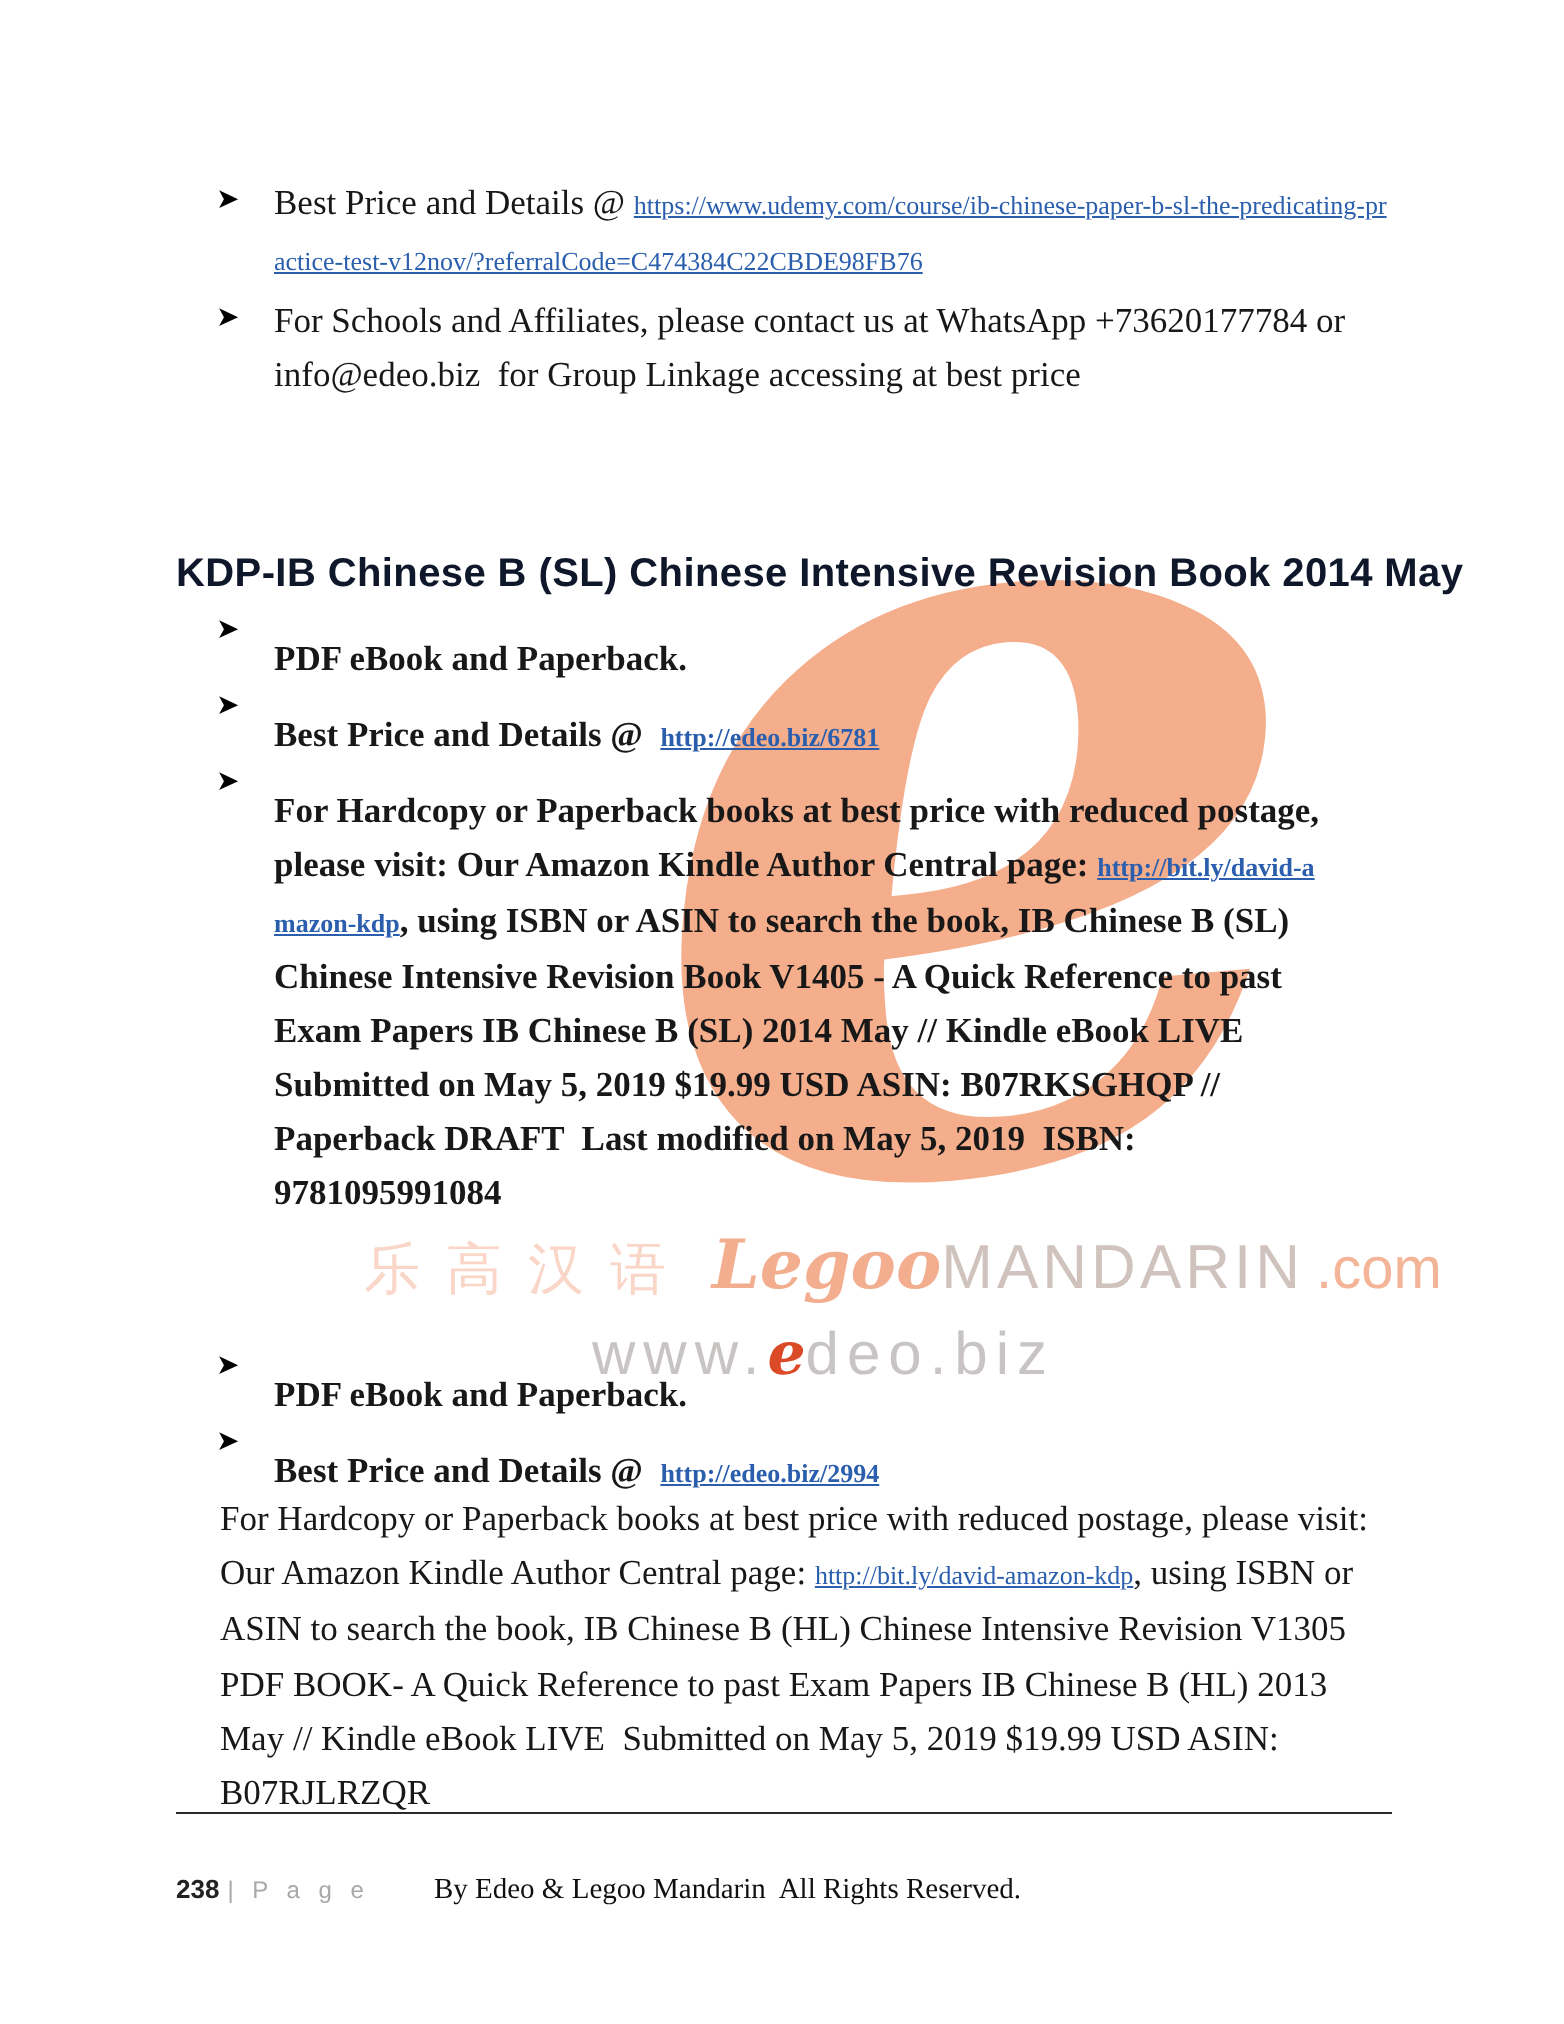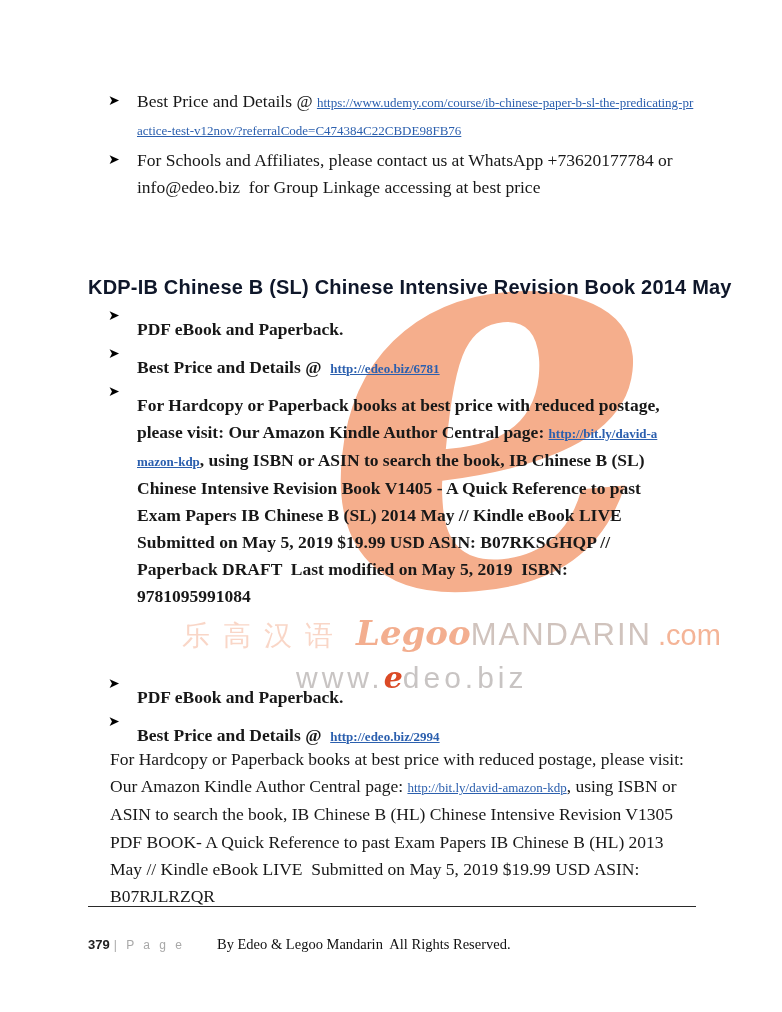--- a/index.html
+++ b/index.html
@@ -112,18 +112,18 @@
 
   <div class="bullet" style="top:709px; left:108px;">
     <span class="arrow">➤</span>
     <div class="btext w545 semib"><span>Best Price and Details @  </span><a class="link smb">http://edeo.biz/2994</a></div>
   </div>
 
   <div class="para" style="top:746px;"><span>For Hardcopy or Paperback books at best price with reduced postage, please visit: Our Amazon Kindle Author Central page: </span><a class="link sm">http://bit.ly/david-amazon-kdp</a><span>, using ISBN or ASIN to search the book, IB Chinese B (HL) Chinese Intensive Revision V1305 PDF BOOK- A Quick Reference to past Exam Papers IB Chinese B (HL) 2013 May // Kindle eBook LIVE  Submitted on May 5, 2019 $19.99 USD ASIN: B07RJLRZQR</span></div>
 
   <div class="rule"></div>
   <div class="footer">
-    <span class="pg-num">379</span>
+    <span class="pg-num">238</span>
     <span class="pg-word">| P a g e</span>
     <span class="credit">By Edeo &amp; Legoo Mandarin  All Rights Reserved.</span>
   </div>
 
 </div>
 
 </body></html>

